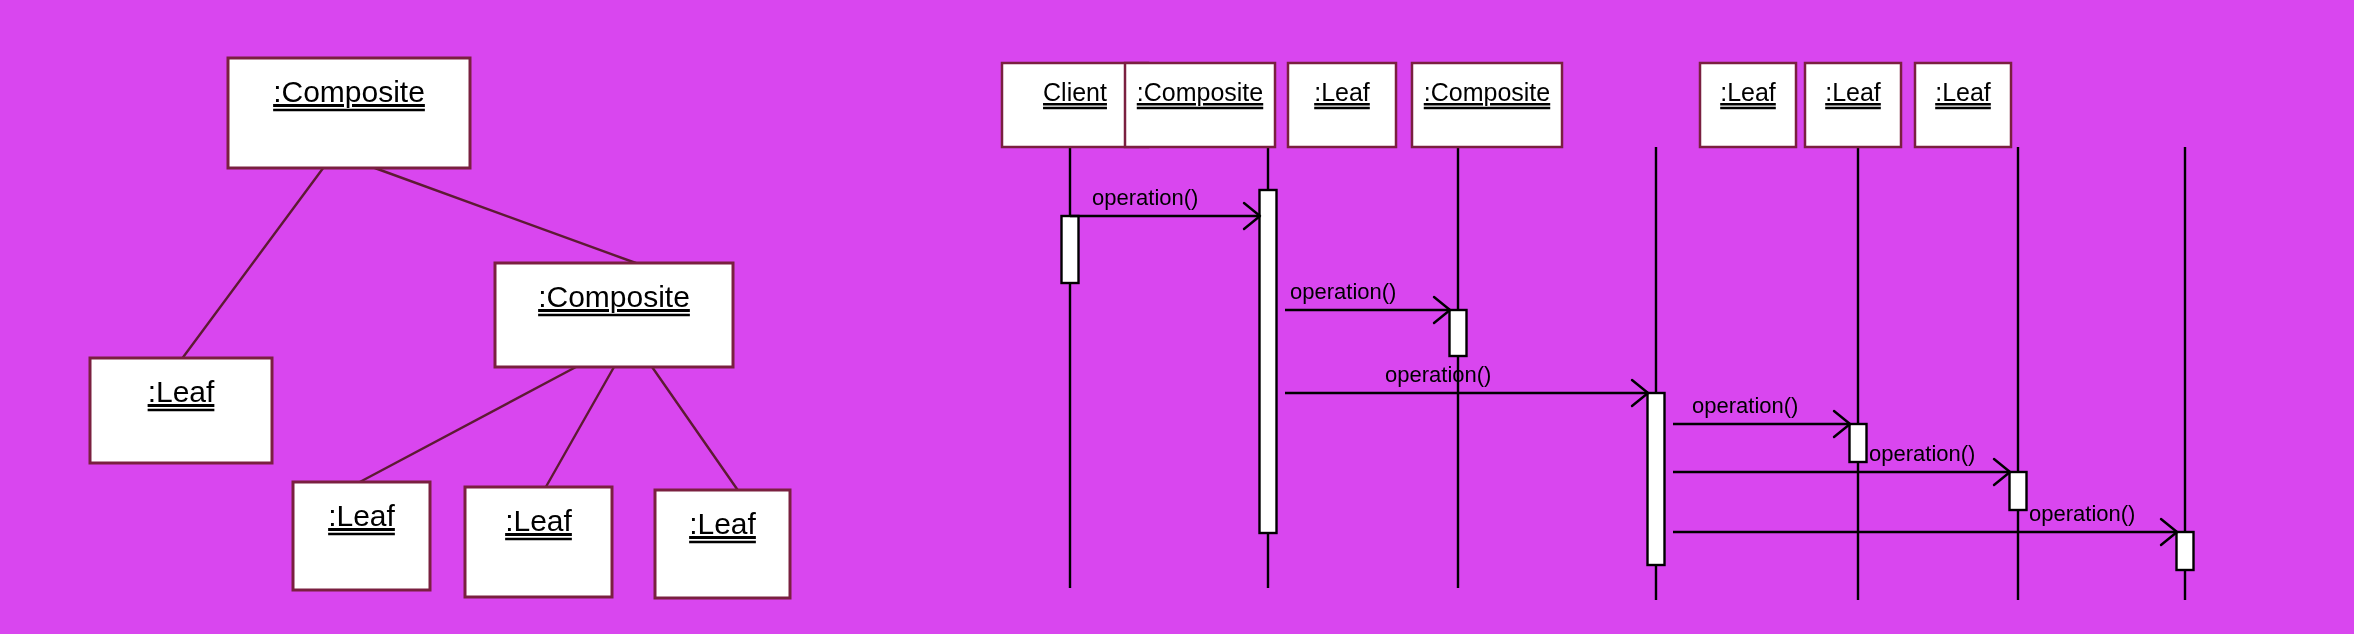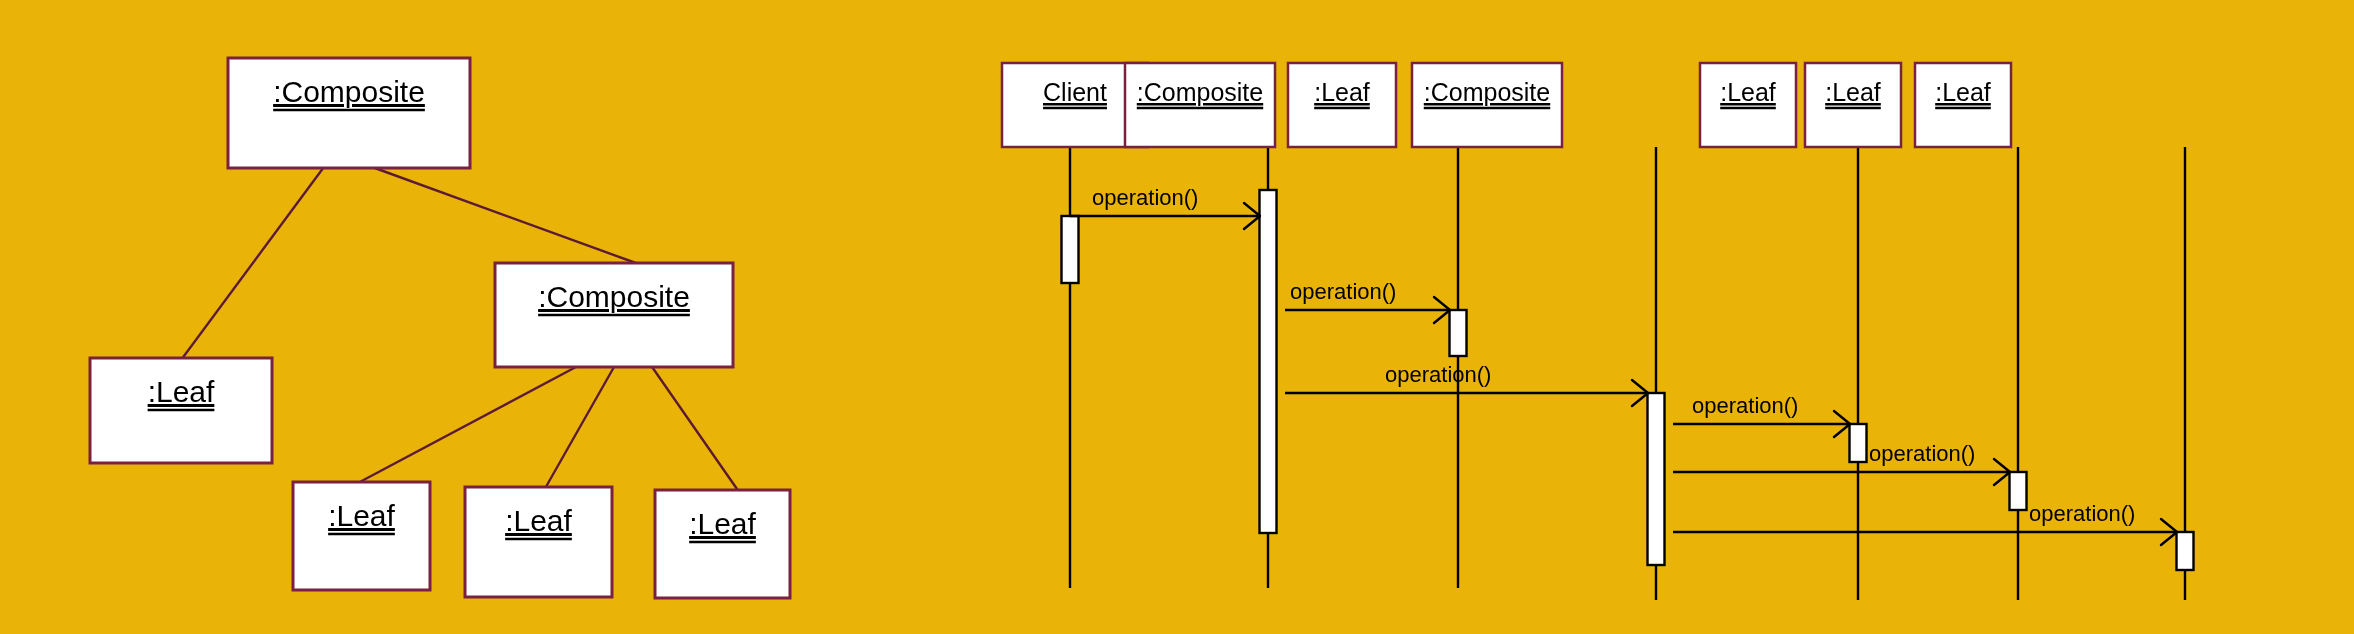--- a/index.html
+++ b/index.html
@@ -8,21 +8,21 @@
     padding: 0;
     background: #ffffff;
   }
   body {
     font-family: "Liberation Sans", sans-serif;
   }
   #canvas {
     position: relative;
     width: 2354px;
     height: 634px;
-    background: #eab308;
+    background: #d946ef;
     overflow: hidden;
   }
   svg.layer {
     position: absolute;
     left: 0;
     top: 0;
     width: 2354px;
     height: 634px;
     pointer-events: none;
   }

